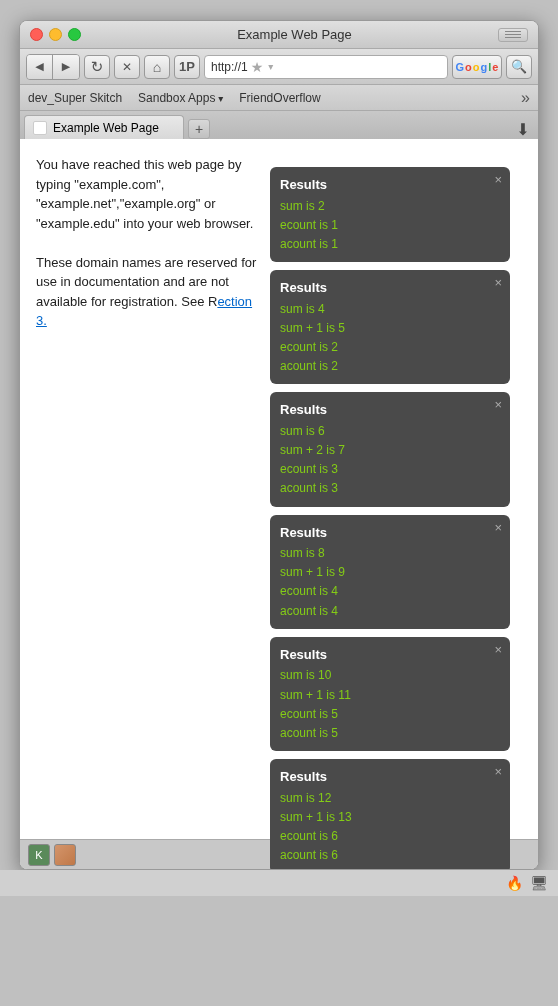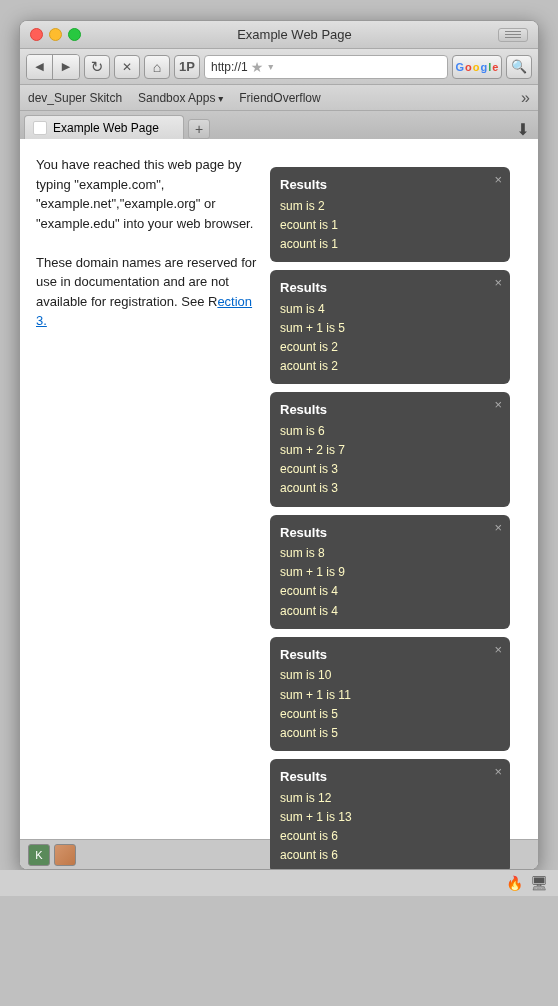--- a/index.html
+++ b/index.html
@@ -264,21 +264,21 @@
       line-height: 1;
     }
     .results-panel .panel-title {
       font-weight: bold;
       margin-bottom: 2px;
       color: #fff;
       font-size: 13px;
     }
     .results-panel .panel-line {
       font-size: 12px;
-      color: #fef9c3;
+      color: #84cc16;
       line-height: 1.6;
     }
 
     
     .browser-bottom {
       background: #c8c8c8;
       height: 30px;
       border-top: 1px solid #aaa;
       display: flex;
       align-items: center;

